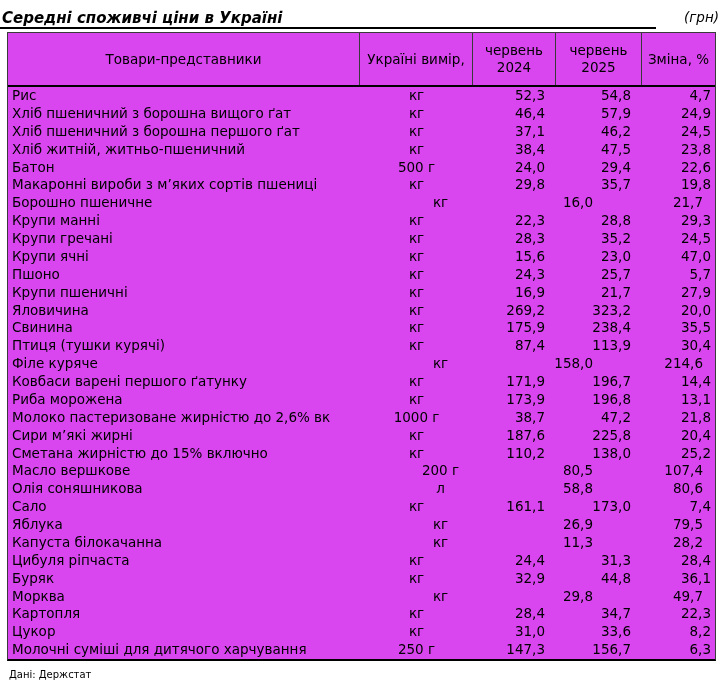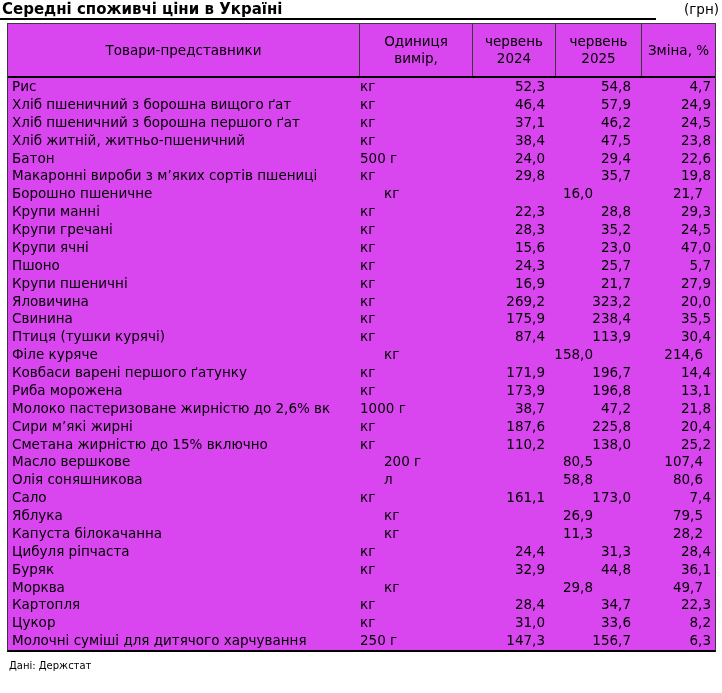--- a/index.html
+++ b/index.html
@@ -5,22 +5,23 @@
   * { box-sizing: border-box; margin: 0; padding: 0; }
   html, body { background: #ffffff; }
   body {
     width: 722px; height: 693px;
     font-family: "DejaVu Sans", "Liberation Sans", sans-serif;
     color: #000000;
     overflow: hidden;
   }
   .header-line {
     display: flex;
-    align-items: center;
-    padding-top: 1px;
+    align-items: flex-start;
+    padding-top: 10px;
+    font-style: italic;
   }
   .title {
     width: 656px;
     font-weight: bold;
     font-size: 15px;
     line-height: 16px;
     border-bottom: 2px solid #000000;
     padding-left: 2px;
     padding-bottom: 1px;
     white-space: nowrap;
@@ -63,42 +64,42 @@
     height: 17.88px;
   }
   .trow.bold { font-weight: normal; gap: 24px; }
   .cell {
     font-size: 13.5px;
     line-height: 17.88px;
     white-space: nowrap;
     overflow: hidden;
   }
   .c-product { text-align: left; padding-left: 4px; }
-  .c-unit    { }
+  .c-unit    { text-align: center; }
   .c-2024    { text-align: right; padding-right: 11px; }
   .c-2025    { text-align: right; padding-right: 11px; }
   .c-change  { text-align: right; padding-right: 4px; }
   .source {
     margin: 6px 0 0 9px;
     font-size: 10px;
     line-height: 16px;
   }
 </style>
 </head>
 <body>
 
 <div class="header-line">
   <div class="title">Середні споживчі ціни в Україні</div>
   <div class="currency">(грн)</div>
 </div>
 
 <div class="table">
   <div class="thead">
     <div class="hcell">Товари-представники</div>
-    <div class="hcell">Одиниця вимір,</div>
+    <div class="hcell">Україні вимір,</div>
     <div class="hcell">червень 2024</div>
     <div class="hcell">червень 2025</div>
     <div class="hcell">Зміна, %</div>
   </div>
   <div id="tbody">
       <div class="trow">
         <div class="cell c-product">Рис</div>
         <div class="cell c-unit">кг</div>
         <div class="cell c-2024">52,3</div>
         <div class="cell c-2025">54,8</div>

